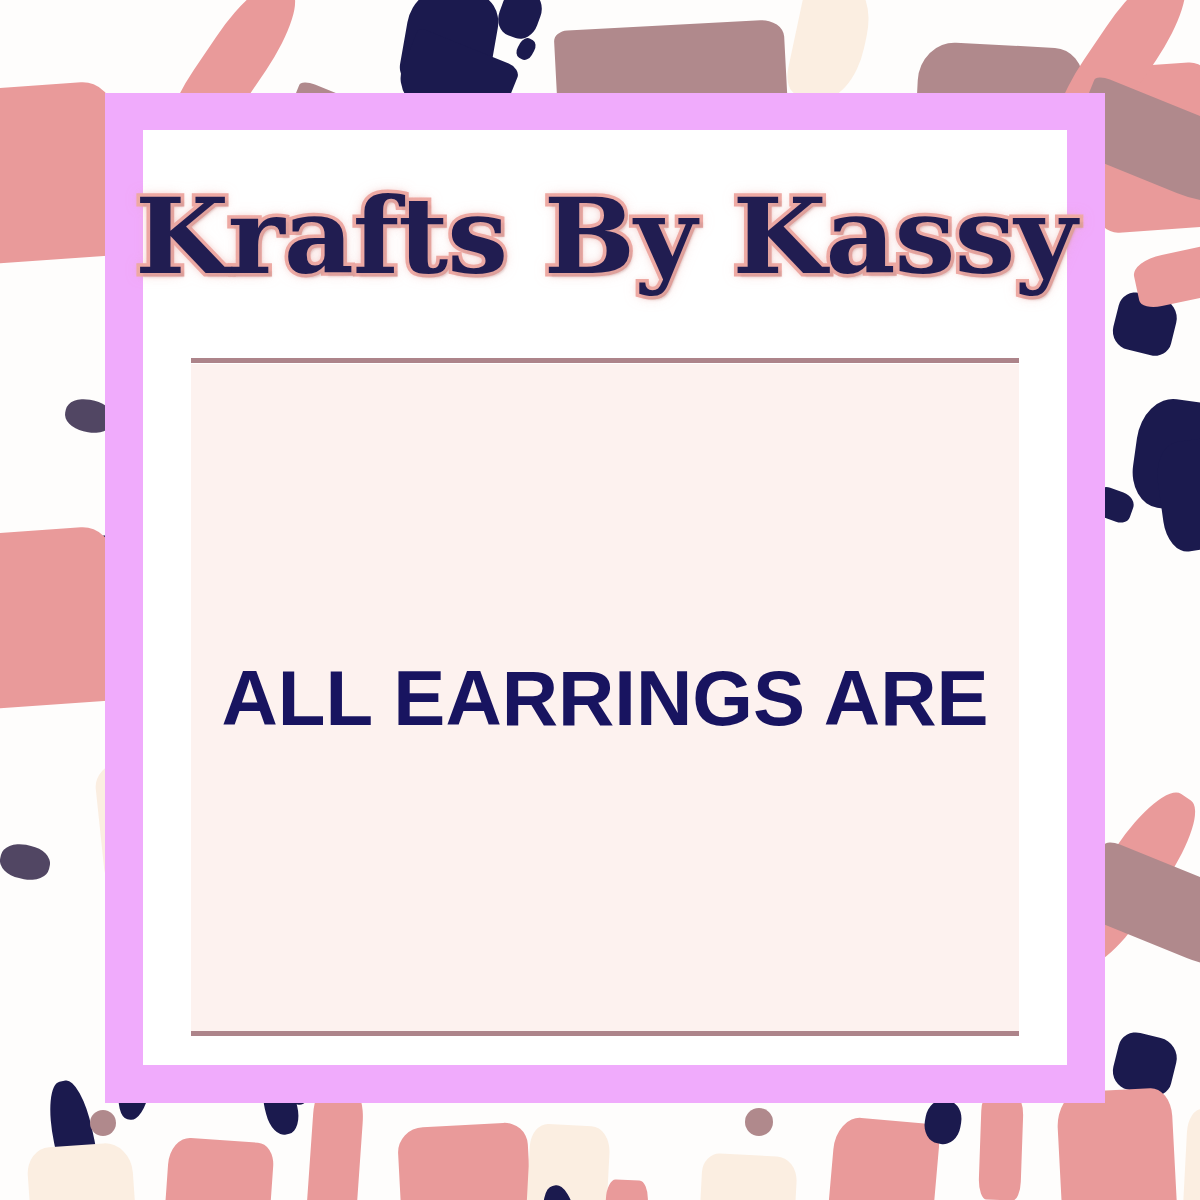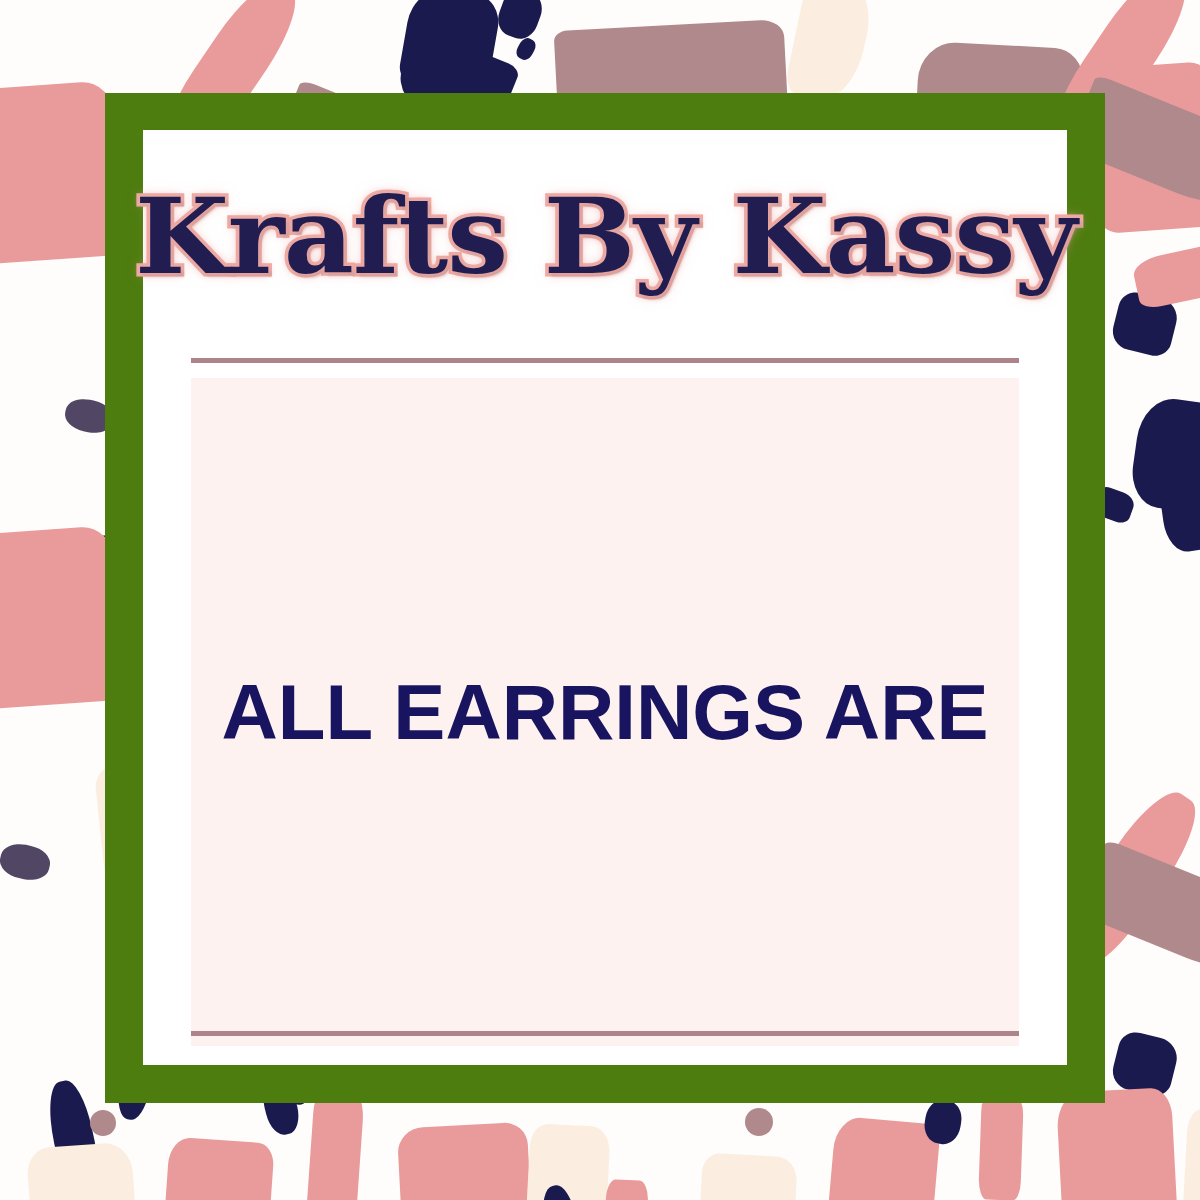--- a/index.html
+++ b/index.html
@@ -26,21 +26,21 @@
     position: absolute;
   }
 
   
   #frame {
     position: absolute;
     left: 105px;
     top: 93px;
     width: 1000px;
     height: 1010px;
-    background: #4d7c0f;
+    background: #f0abfc;
     box-sizing: border-box;
   }
   #frame-inner {
     position: absolute;
     left: 38px;
     top: 37px;
     right: 38px;
     bottom: 38px;
     background: #ffffff;
   }
@@ -82,21 +82,21 @@
     background: #ad848a;
   }
   #rule-top { top: 228px; }
   #rule-bottom { top: 901px; }
 
   
   #message-panel {
     position: absolute;
     left: 48px;
     right: 48px;
-    top: 248px;
+    top: 234px;
     height: 668px;
     background: #fdf2ef;
     display: flex;
     flex-direction: row;
     align-items: center;
     justify-content: center;
   }
   .msg-line {
     color: #181460;
     font-family: "Liberation Sans", sans-serif;

